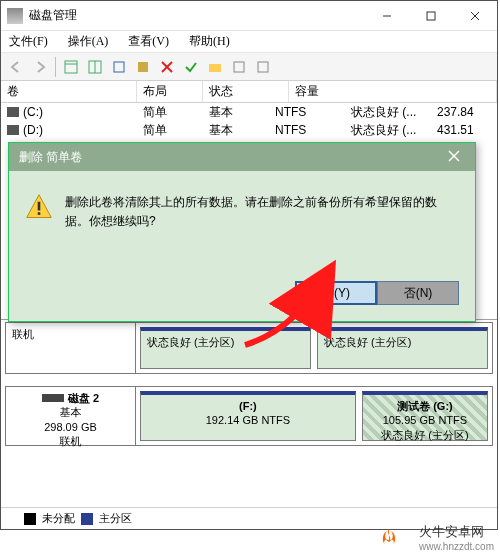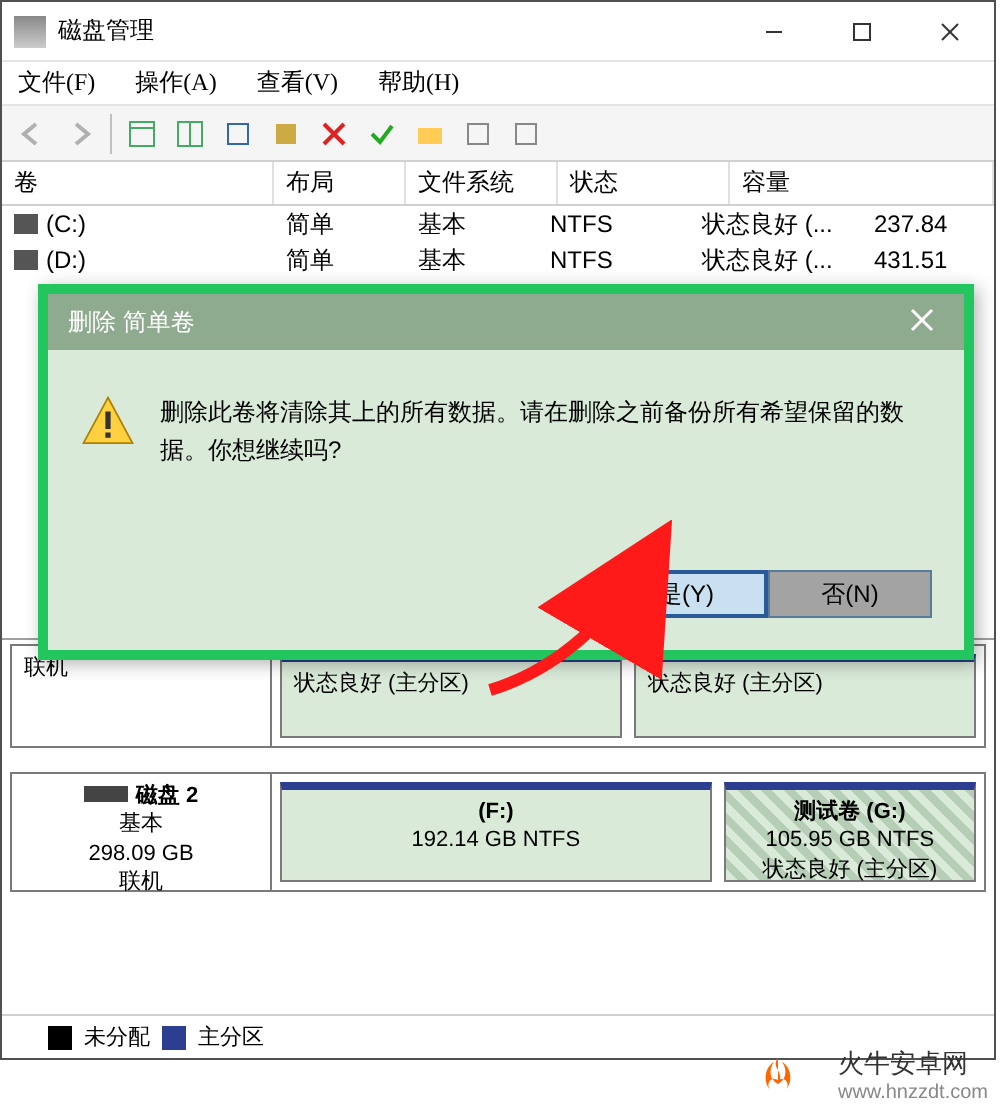--- a/index.html
+++ b/index.html
@@ -26,21 +26,21 @@
   .lower { border-top: 1px solid #a0a0a0; }
   .diskrow { display: flex; border: 1px solid #7a7a7a; margin: 2px 4px 12px 4px; height: 52px; }
   .diskrow.big { height: 60px; text-align: center; }
   .diskinfo { width: 130px; border-right: 1px solid #7a7a7a; padding: 4px 6px; font-size: 11px; line-height: 1.3; }
   .diskicon { width: 22px; height: 8px; background: #444; display: inline-block; margin-right: 4px; }
   .parts { flex: 1; display: flex; gap: 6px; padding: 4px; }
   .part { flex: 1; border: 1px solid #7a7a7a; border-top: 4px solid #2b3e8f; background: #d9ead9; padding: 4px 6px; font-size: 11px; line-height: 1.3; }
   .part.sel { background: repeating-linear-gradient(45deg,#d9ead9,#d9ead9 4px,#b6ceb6 4px,#b6ceb6 8px); }
   .legend { position: absolute; bottom: 0; left: 0; right: 0; height: 22px; border-top: 1px solid #d0d0d0; display: flex; align-items: center; gap: 6px; padding: 0 23px; font-size: 11px; background: #fff; }
   .legbox { width: 12px; height: 12px; display: inline-block; }
-  .overlay { position: absolute; top: 142px; left: 19px; width: 468px; background: #d9ead9; border: 5px solid #22c55e; box-shadow: 2px 2px 8px rgba(0,0,0,.3); }
+  .overlay { position: absolute; top: 142px; left: 8px; width: 468px; background: #d9ead9; border: 1px solid #22c55e; box-shadow: 2px 2px 8px rgba(0,0,0,.3); }
   .ovtitle { background: #8fab8f; color: #fff; height: 28px; display: flex; align-items: center; padding: 0 10px; font-size: 12px; }
   .ovtitle-text { flex: 1; }
   .ovclose { width: 22px; text-align: center; color: #fff; }
   .ovbody { padding: 22px 16px 16px 16px; display: flex; gap: 12px; min-height: 110px; }
   .warnicon { width: 28px; height: 28px; flex-shrink: 0; }
   .ovmsg { font-size: 12px; line-height: 1.6; }
   .ovbtns { display: flex; justify-content: flex-end; gap: 0; padding: 0 16px 16px 0; }
   .ovbtn { width: 82px; height: 24px; border: 1px solid #5a7a9a; background: #a3a3a3; font-size: 12px; display: flex; align-items: center; justify-content: center; }
   .ovbtn.focus { border: 2px solid #2a5a9a; background: #c8e0f0; }
   .arrow { position: absolute; top: 260px; left: 235px; pointer-events: none; }
@@ -141,21 +141,20 @@
         <svg width="14" height="14" viewBox="0 0 14 14">
           <rect x="2" y="2" width="10" height="10" fill="none" stroke="#888"></rect>
         </svg>
       </div>
   </div>
 
   <div>
     <div class="headers">
       <div class="hcell" style="width:136px">卷</div>
       <div class="hcell" style="width:66px">布局</div>
-      <div class="hcell" style="width:76px">文件系统</div>
       <div class="hcell" style="width:86px">状态</div>
       <div class="hcell" style="flex:1">容量</div>
     </div>
     <div class="vol-list">
       <div class="volrow">
         <div class="volcell" style="width:136px;display:flex;align-items:center">
             <span class="volicon"></span>
             <span>(C:)</span>
           </div>
         <div class="volcell" style="width:66px">简单</div>

